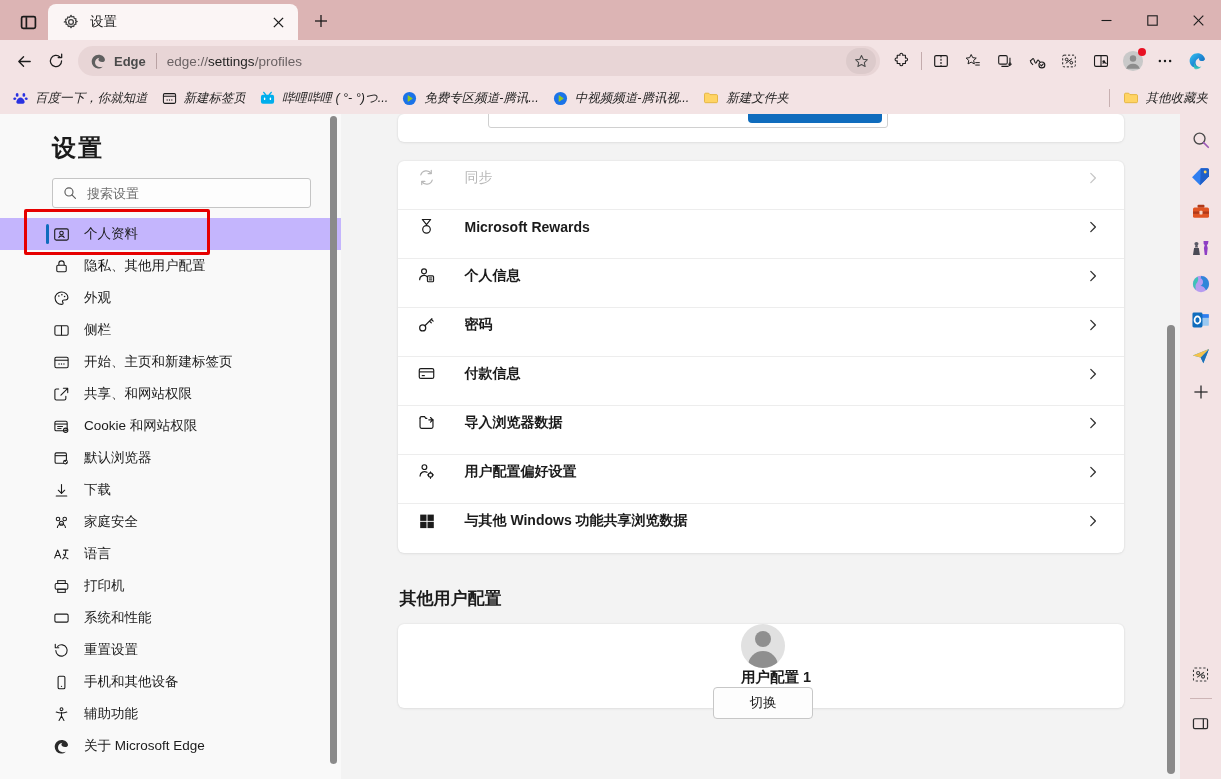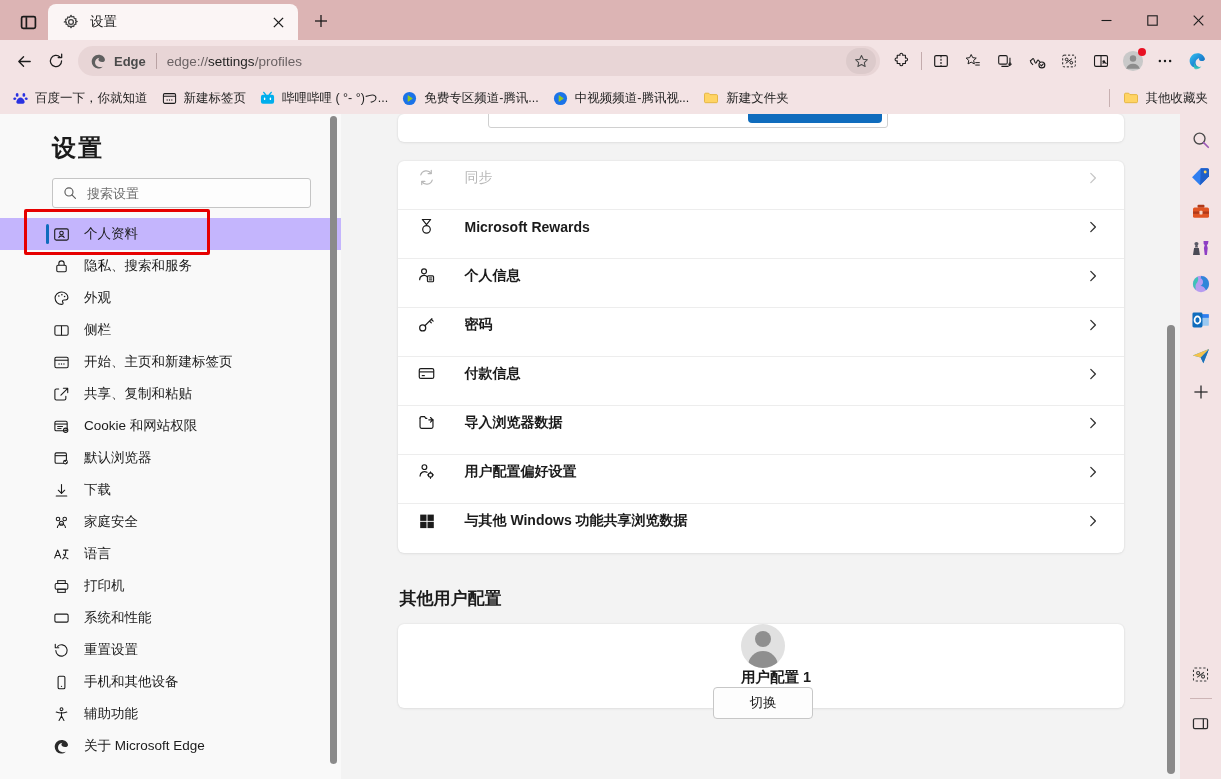--- a/index.html
+++ b/index.html
@@ -79,21 +79,21 @@
   
   .bookmarks {
     position: absolute; top: 82px; left: 0; width: 1221px; height: 32px;
     background: #f3e3e4; display: flex; align-items: center; padding: 0 6px;
   }
   .bm-item {
     display: flex; align-items: center; gap: 7px; padding: 3px 7px;
     border-radius: 4px; font-size: 12.5px; color: #1f1f1f; max-width: 175px;
     white-space: nowrap; flex: 0 0 auto;
   }
-  .bm-label { overflow: hidden; text-overflow: ellipsis; }
+  .bm-label { overflow: hidden; text-overflow: ellipsis; font-style: italic; }
   .bm-spacer { flex: 1; }
   .bm-sep { width: 1px; height: 18px; background: #c8b0b1; margin: 0 6px; flex:0 0 auto;}
 
   
   .page {
     position: absolute; top: 114px; left: 0; width: 1180px; height: 665px;
     background: #f3f3f3; overflow: hidden;
   }
   
   .settings-nav {
@@ -498,21 +498,21 @@
           </span>
         <span class="nav-label">个人资料</span>
       </div>
       <div class="nav-item">
         <span class="nav-ico">
             <svg width="17" height="17" viewBox="0 0 18 18">
               <rect x="4" y="7.6" width="10" height="7" rx="1.3" fill="none" stroke="#1b1b1b" stroke-width="1.15"></rect>
               <path d="M6.2 7.6V5.8a2.8 2.8 0 0 1 5.6 0v1.8" fill="none" stroke="#1b1b1b" stroke-width="1.15"></path>
             </svg>
           </span>
-        <span class="nav-label">隐私、搜索和服务</span>
+        <span class="nav-label">隐私、其他用户配置</span>
       </div>
       <div class="nav-item">
         <span class="nav-ico">
             <svg width="17" height="17" viewBox="0 0 18 18">
               <path d="M9 2.2c3.8 0 6.8 2.6 6.8 5.8 0 2-1.6 2.6-2.9 2.6h-1.3c-1 0-1.6.6-1.6 1.4 0 .5.2.8.4 1.1.2.3.3.5.3.8 0 .8-.7 1.3-1.7 1.3-3.8 0-6.8-3-6.8-6.6S5.2 2.2 9 2.2z" fill="none" stroke="#1b1b1b" stroke-width="1.15"></path>
               <circle cx="6.2" cy="6.3" r=".85" fill="#1b1b1b"></circle>
               <circle cx="9.4" cy="5.1" r=".85" fill="#1b1b1b"></circle>
               <circle cx="12.3" cy="6.9" r=".85" fill="#1b1b1b"></circle>
             </svg>
           </span>
@@ -539,21 +539,21 @@
           </span>
         <span class="nav-label">开始、主页和新建标签页</span>
       </div>
       <div class="nav-item">
         <span class="nav-ico">
             <svg width="17" height="17" viewBox="0 0 18 18">
               <path d="M6 3.2H3.6c-.9 0-1.6.7-1.6 1.6v8.4c0 .9.7 1.6 1.6 1.6h8.4c.9 0 1.6-.7 1.6-1.6v-2.4" fill="none" stroke="#1b1b1b" stroke-width="1.15" stroke-linecap="round"></path>
               <path d="M8.4 9.6L15.6 2.4M11 2.4h4.6V7" fill="none" stroke="#1b1b1b" stroke-width="1.15" stroke-linecap="round" stroke-linejoin="round"></path>
             </svg>
           </span>
-        <span class="nav-label">共享、复制和粘贴</span>
+        <span class="nav-label">共享、和网站权限</span>
       </div>
       <div class="nav-item">
         <span class="nav-ico">
             <svg width="17" height="17" viewBox="0 0 18 18">
               <rect x="2" y="3.5" width="13" height="10" rx="1.4" fill="none" stroke="#1b1b1b" stroke-width="1.15"></rect>
               <line x1="2" y1="6.4" x2="15" y2="6.4" stroke="#1b1b1b" stroke-width="1.15"></line>
               <line x1="4.5" y1="9" x2="10.5" y2="9" stroke="#1b1b1b" stroke-width="1.05"></line>
               <line x1="4.5" y1="11.2" x2="9" y2="11.2" stroke="#1b1b1b" stroke-width="1.05"></line>
               <circle cx="13.4" cy="13" r="2.3" fill="none" stroke="#1b1b1b" stroke-width="1.1"></circle>
               <circle cx="13.4" cy="13" r=".75" fill="#1b1b1b"></circle>

